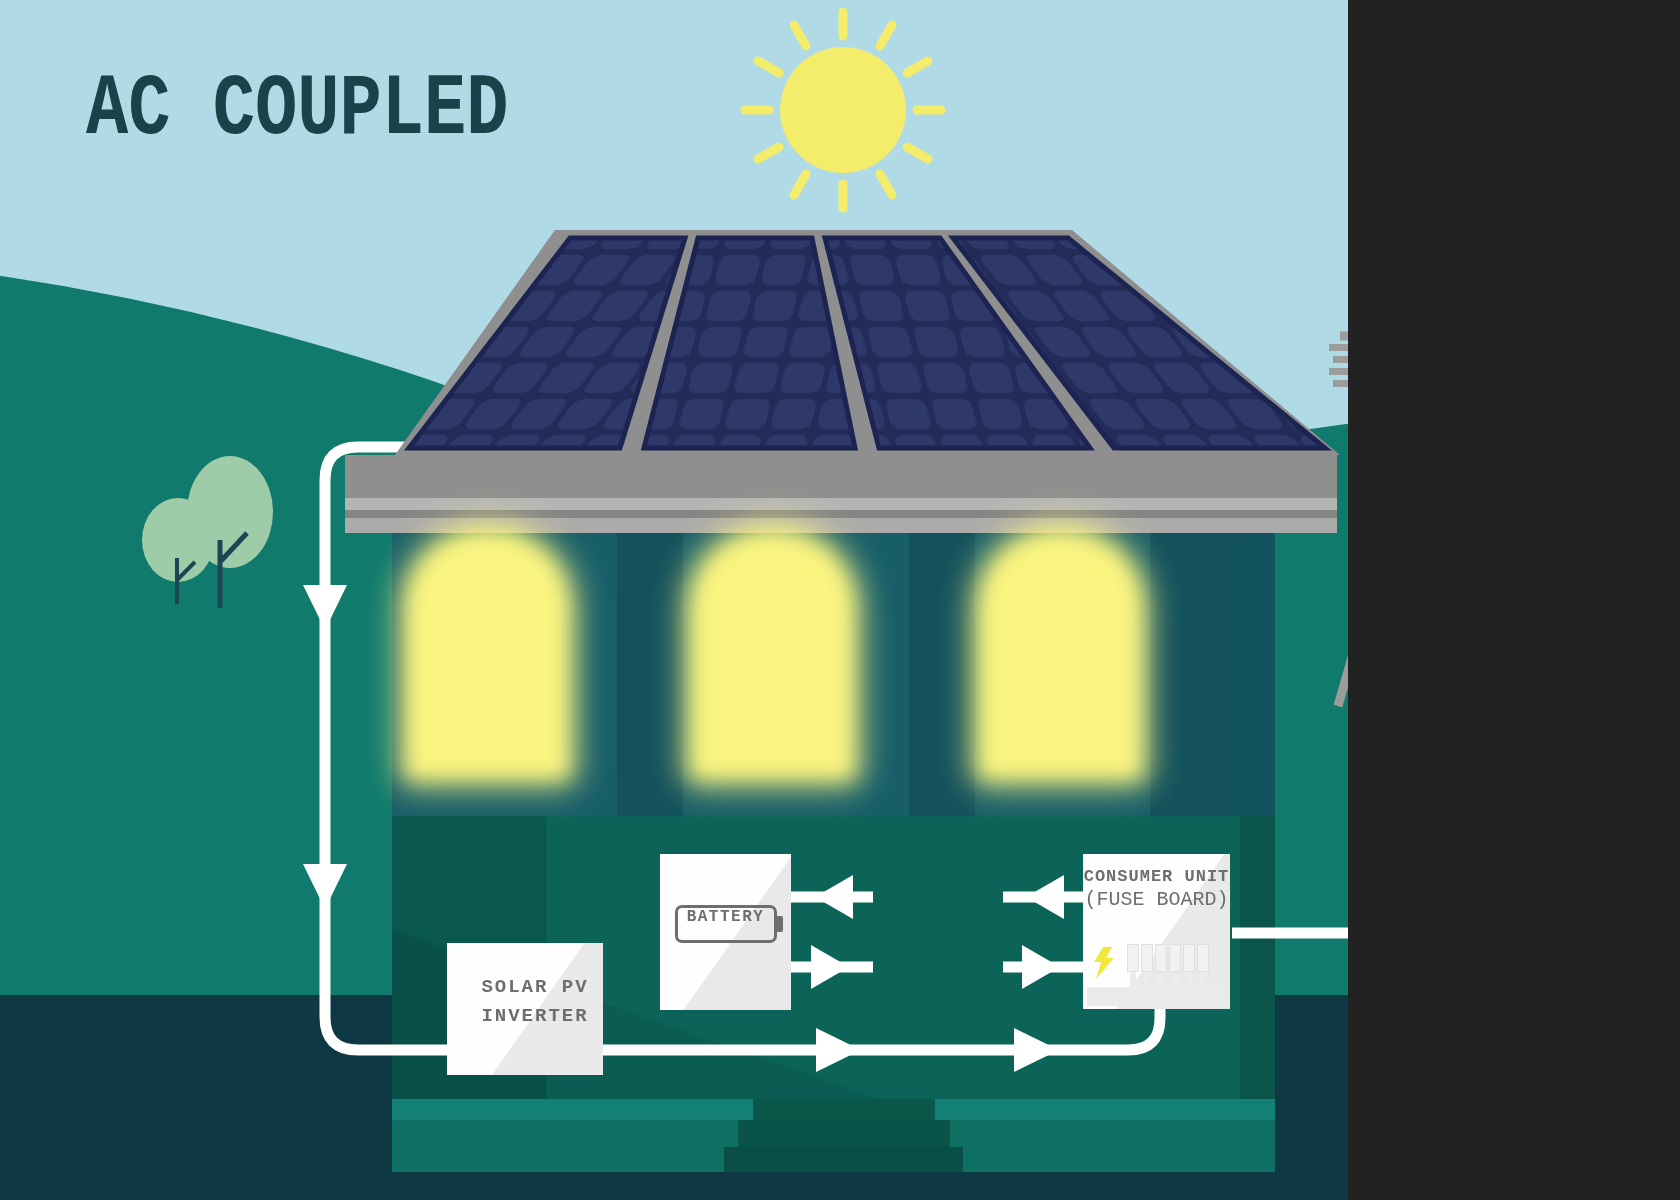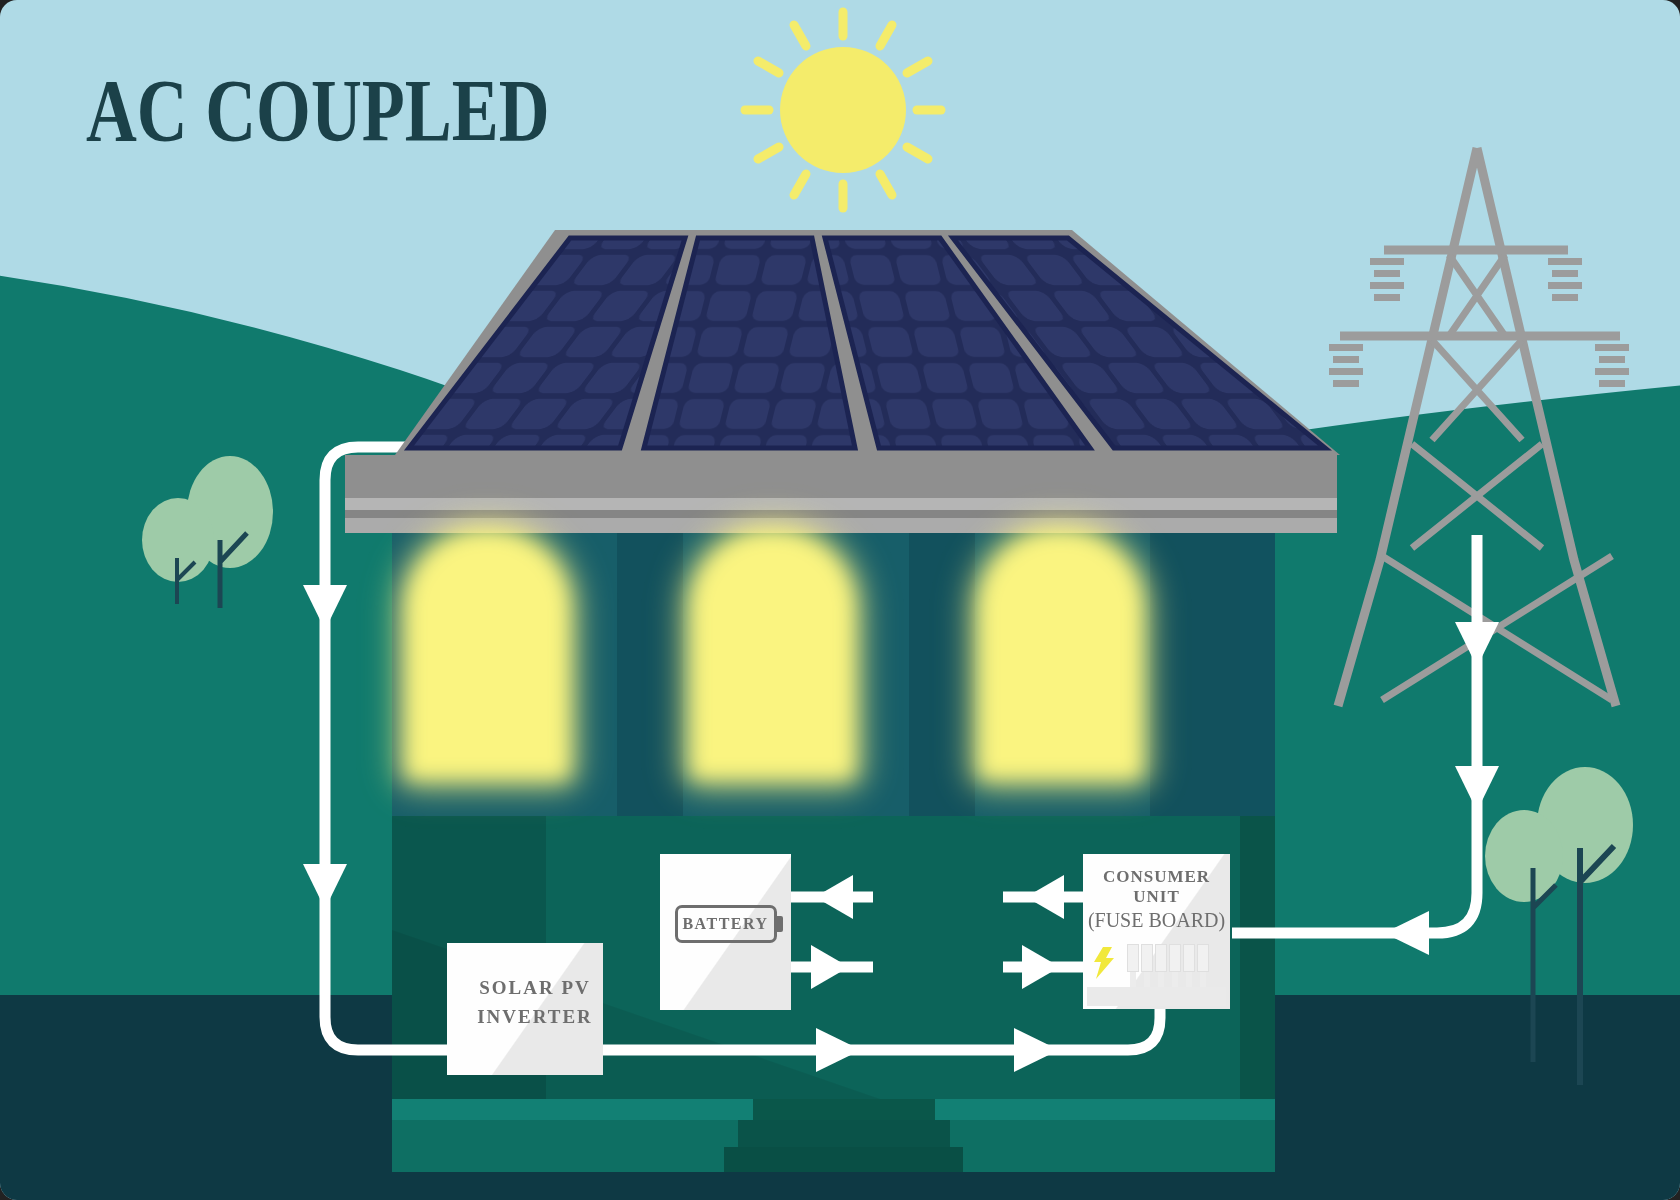--- a/index.html
+++ b/index.html
@@ -1,34 +1,34 @@
 <!DOCTYPE html>
 <html><head>
 <meta charset="utf-8">
 <style>
   html,body{margin:0;padding:0;background:#222;}
-  #scene{position:relative;width:1680px;height:1200px;overflow:hidden;
-         background:#AFDAE6;font-family:Liberation Serif, serif;border-radius:17px;}
+  #scene{position:relative;width:1348px;height:1200px;overflow:hidden;
+         background:#AFDAE6;font-family:Liberation Mono, monospace;}
   #scene svg.bg{position:absolute;left:0;top:0;}
   .title{position:absolute;left:86px;top:60px;font-size:88px;font-weight:bold;
          color:#1B4149;letter-spacing:0px;transform:scaleX(.80);transform-origin:left top;
          white-space:nowrap;}
   .window{position:absolute;width:165px;height:250px;top:530px;background:#FAF480;
           border-radius:78px 78px 8px 8px;filter:blur(10px);
           box-shadow:0 0 26px 8px rgba(250,244,128,.75);}
   .w1{left:405px}.w2{left:690px}.w3{left:978px}
   .box{position:absolute;background:linear-gradient(125deg,#FEFEFE 55%,#E9E9E9 55.6%);
        color:#6E6E6E;font-weight:bold;text-align:center;display:flex;
        align-items:center;justify-content:center;}
   .box .lbl{font-size:19px;letter-spacing:2px;line-height:1.55;}
   #solar-box{left:447px;top:943px;width:156px;height:132px;}
   #solar-box .lbl{margin-bottom:14px;padding-left:20px;}
   #battery-box{left:660px;top:854px;width:131px;height:156px;}
   .batt-icon{position:relative;width:96px;height:32px;border:3px solid #6E6E6E;
-             border-radius:7px;display:flex;align-items:center;justify-content:center;
+             border-radius:7px;display:flex;align-items:flex-start;justify-content:center;
              margin-bottom:16px;}
   .batt-icon:after{content:"";position:absolute;right:-9px;top:8px;width:6px;height:16px;
              background:#6E6E6E;border-radius:0 2px 2px 0;}
   .batt-icon span{font-size:16px;letter-spacing:1.5px;color:#6E6E6E;font-weight:bold;}
   #binv-box{left:873px;top:854px;width:130px;height:156px;}
   #binv-box .lbl{margin-bottom:20px;}
   #cu-box{left:1083px;top:854px;width:147px;height:155px;display:block;}
   #cu-box .cu-title{display:block;margin-top:13px;font-size:17px;letter-spacing:1px;
              line-height:1.2;}
   #cu-box .cu-sub{display:block;margin-top:1px;font-size:20px;font-weight:normal;

